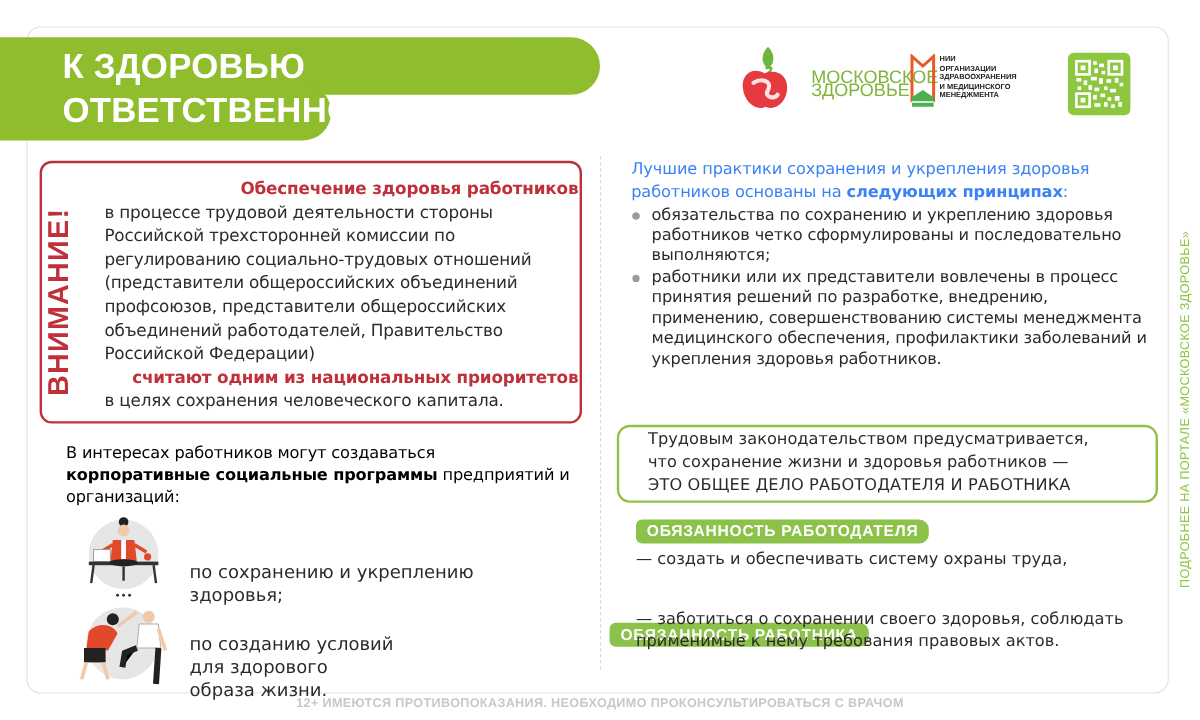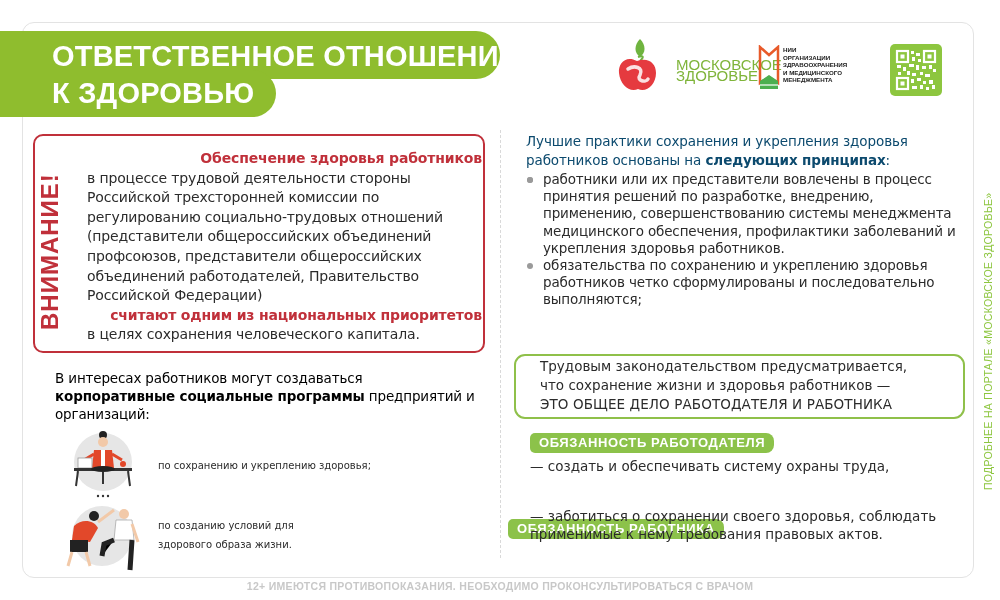--- a/index.html
+++ b/index.html
@@ -56,33 +56,33 @@
     position: absolute; left: 87px; top: 149px; width: 395px;
     font-size: 14px; line-height: 19.6px; color: #2b2b2b; letter-spacing: -0.15px;
   }
   .red-bold { color: #c0303a; font-weight: bold; text-align: right; }
 
   
   .programs-intro {
     position: absolute; left: 55px; top: 369px; width: 440px;
     font-size: 13.5px; line-height: 18px; color: #000000; letter-spacing: -0.15px;
   }
-  .prog-item { position: absolute; left: 158px; font-size: 10px; line-height: 19px; color: #2b2b2b; width: 300px; }
+  .prog-item { position: absolute; left: 158px; font-size: 15px; line-height: 19px; color: #2b2b2b; width: 300px; margin-top: 12px; }
   .illus { position: absolute; }
 
   
   .divider {
     position: absolute; left: 500px; top: 130px; width: 0; height: 428px;
     border-left: 1.5px dashed #d9d9d9;
   }
 
   
   .principles-intro {
     position: absolute; left: 526px; top: 132px; width: 440px;
-    font-size: 13.5px; line-height: 19px; color: #0c4a6e; letter-spacing: -0.1px;
+    font-size: 13.5px; line-height: 19px; color: #3b82f6; letter-spacing: -0.1px;
   }
   .principles-list { position: absolute; left: 526px; top: 171px; width: 440px; list-style: none; }
   .principles-list li {
     position: relative; padding-left: 17px; font-size: 13.5px; line-height: 17.2px; color: #2b2b2b; letter-spacing: -0.15px;
   }
   .principles-list li .dot {
     position: absolute; left: 1px; top: 6px; width: 6px; height: 6px; border-radius: 50%; background: #9a9a9a;
   }
 
   .law-box {
@@ -110,22 +110,22 @@
   }
 </style>
 </head>
 <body>
 
 <div class="card"></div>
 
 <div class="title-bar-1"></div>
 <div class="title-bar-2"></div>
 <div class="title">
+  <div>К ЗДОРОВЬЮ</div>
   <div>ОТВЕТСТВЕННОЕ ОТНОШЕНИЕ</div>
-  <div>К ЗДОРОВЬЮ</div>
 </div>
 
 <div class="logo-mz">
   <svg class="apple" width="44" height="56" viewBox="0 0 44 56">
     <path d="M24 2 C18 8 18 16 24 20 C30 16 30 8 24 2 Z" fill="#6fb43f"></path>
     <path d="M22 20 C28 18 28 20 24 24" stroke="#6fb43f" stroke-width="2" fill="none"></path>
     <path d="M21 24 C10 18 2 26 3 36 C4 48 14 56 22 52 C30 56 40 48 40 36 C40 26 32 20 21 24 Z" fill="#e53a3f"></path>
     <path d="M12 32 C18 28 28 30 24 38 C20 44 30 46 32 42" stroke="#ffffff" stroke-width="3.5" fill="none" stroke-linecap="round" opacity="0.85"></path>
   </svg>
   <div class="txt">
@@ -237,22 +237,22 @@
 <div class="prog-item" style="top:516px;width:170px;">по созданию условий для здорового образа жизни.</div>
 
 <div class="divider"></div>
 
 <div class="principles-intro">
   <span>Лучшие практики сохранения и укрепления здоровья работников основаны на</span>
   <b>следующих принципах</b><span>:</span>
 </div>
 <ul class="principles-list">
   <li><span class="dot"></span></li>
+  <li><span class="dot"></span><span>обязательства по сохранению и укреплению здоровья работников четко сформулированы и последовательно выполняются;</span></li>
   <li><span class="dot"></span><span>работники или их представители вовлечены в процесс принятия решений по разработке, внедрению, применению, совершенствованию системы менеджмента медицинского обеспечения, профилактики заболеваний и укрепления здоровья работников.</span></li>
-  <li><span class="dot"></span><span>обязательства по сохранению и укреплению здоровья работников четко сформулированы и последовательно выполняются;</span></li>
 </ul>
 
 <div class="law-box"></div>
 <div class="law-text">
   <div>Трудовым законодательством предусматривается,</div>
   <div>что сохранение жизни и здоровья работников —</div>
   <div class="law-bold">ЭТО ОБЩЕЕ ДЕЛО РАБОТОДАТЕЛЯ И РАБОТНИКА</div>
 </div>
 
 <div class="duty-tag" style="left:530px;top:433px;">ОБЯЗАННОСТЬ РАБОТОДАТЕЛЯ</div>

